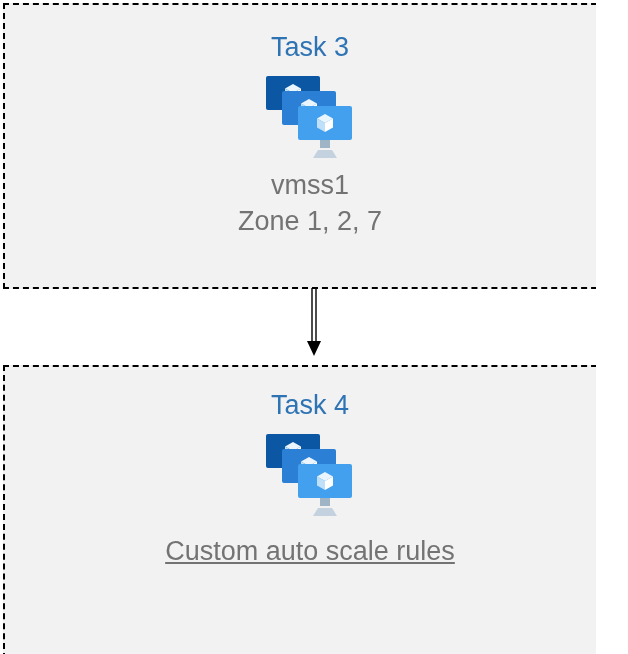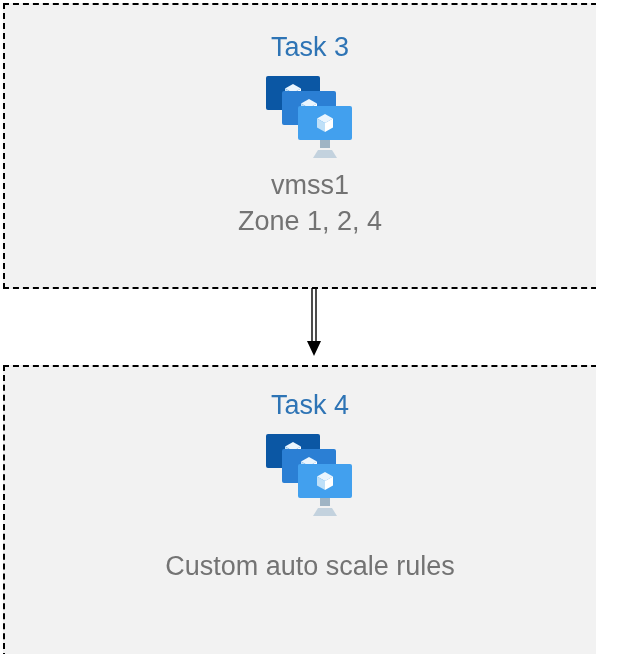--- a/index.html
+++ b/index.html
@@ -38,21 +38,21 @@
 
   .box-lines {
     margin-top: 6px;
     text-align: center;
   }
   .line {
     font-size: 27px;
     color: #737373;
     line-height: 36px;
   }
-  .box-bottom .line { margin-top: 23px; }
+  .box-bottom .line { margin-top: 8px; text-decoration: underline; }
 
   .connector {
     position: absolute;
     left: 302px;
     top: 288px;
   }
 </style>
 </head>
 <body>
 
@@ -78,21 +78,21 @@
 
 <div class="canvas">
 
   <div class="task-box box-top">
     <div class="task-title">Task 3</div>
     <svg class="vmss-icon" width="100" height="88" viewBox="0 0 100 86">
       <use href="#vmss"></use>
     </svg>
     <div class="box-lines">
       <div class="line">vmss1</div>
-      <div class="line">Zone 1, 2, 4</div>
+      <div class="line">Zone 1, 2, 7</div>
     </div>
   </div>
 
   <svg class="connector" width="24" height="70" viewBox="0 0 24 70">
     <line x1="10" y1="0" x2="10" y2="56" stroke="#000000" stroke-width="1.4"></line>
     <line x1="14" y1="0" x2="14" y2="56" stroke="#000000" stroke-width="1.4"></line>
     <polygon points="5,53 19,53 12,68" fill="#000000"></polygon>
   </svg>
 
   <div class="task-box box-bottom">

